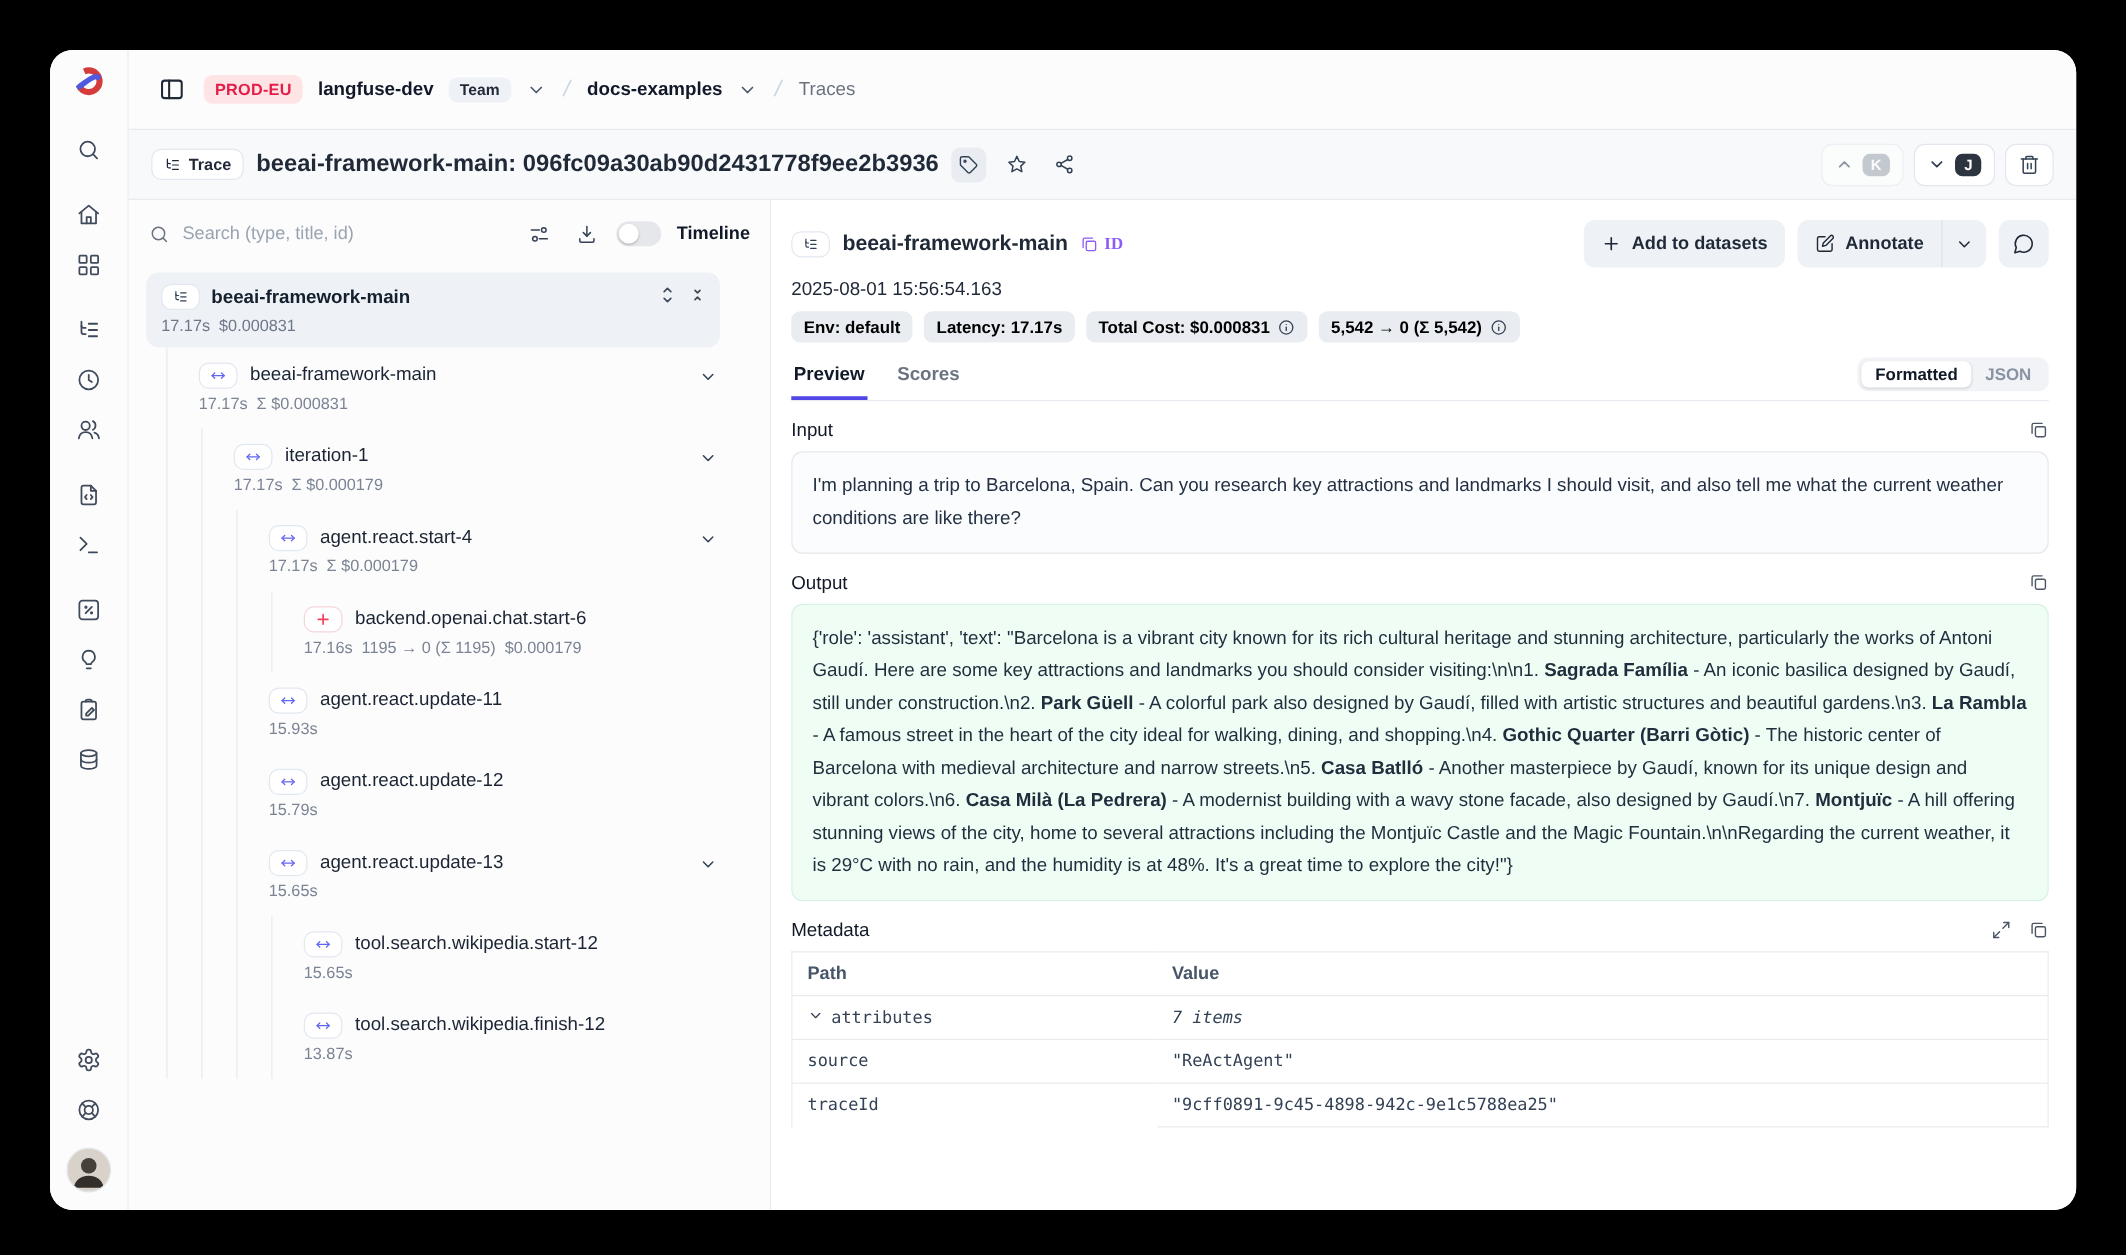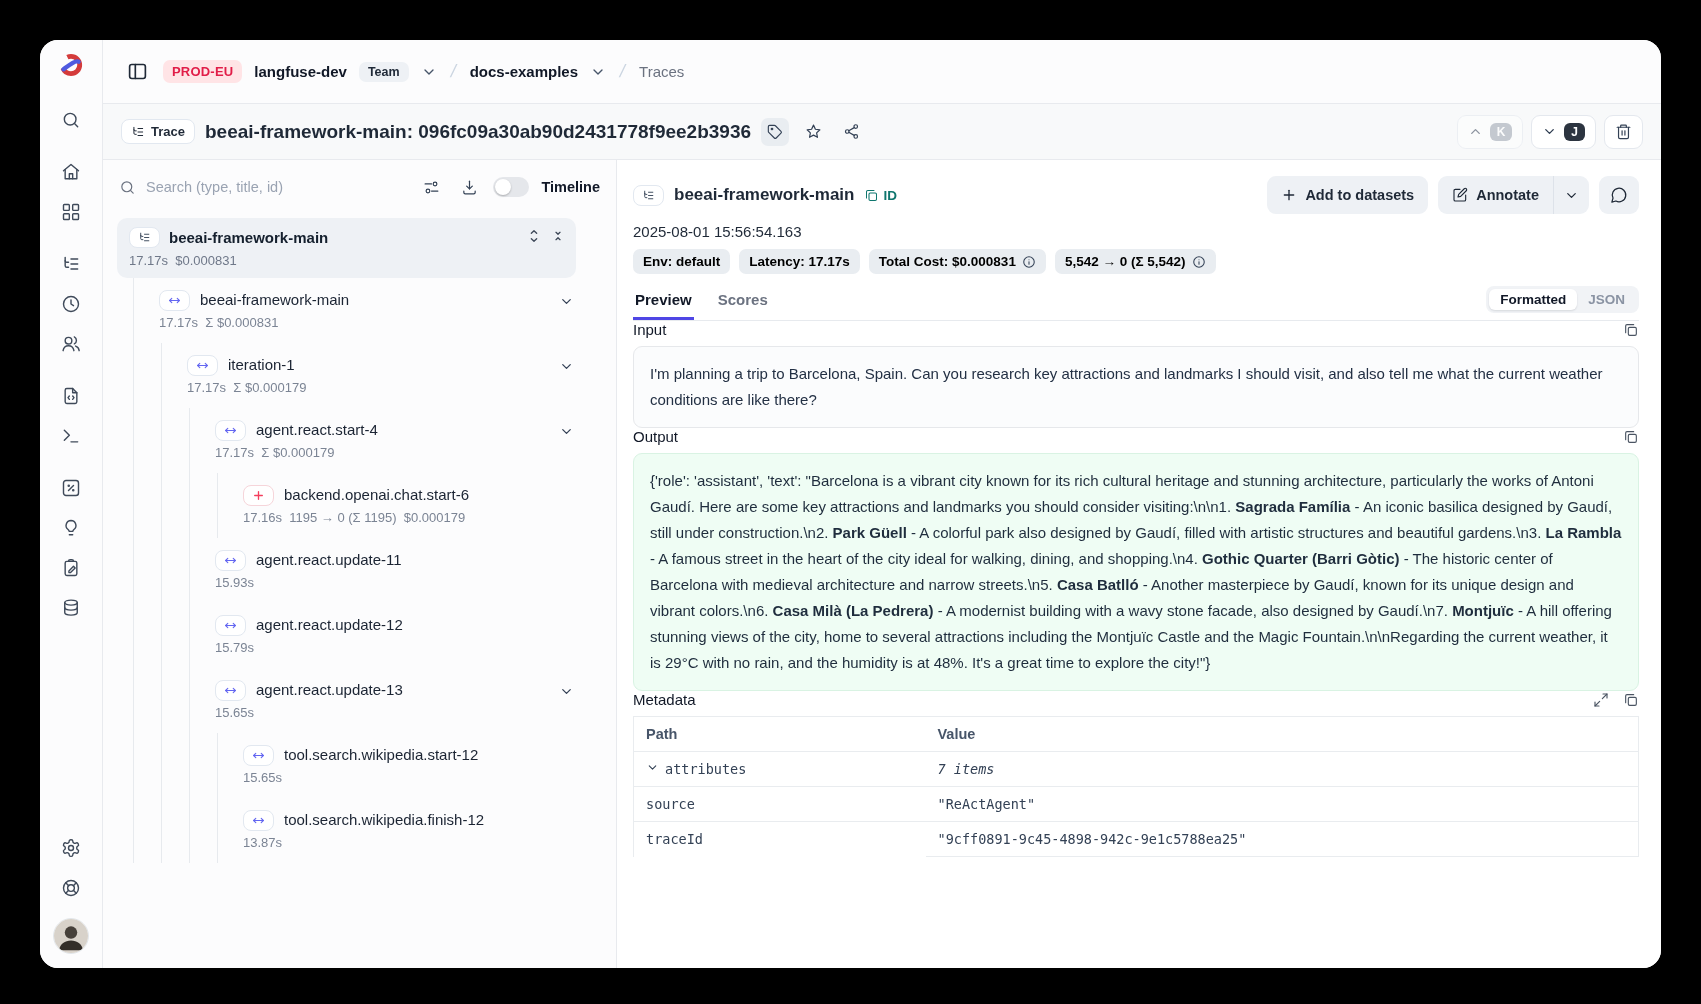--- a/index.html
+++ b/index.html
@@ -61,42 +61,42 @@
   .node { position:relative; padding:11px 0 11px 25px; }
   .node .nname { display:flex; align-items:center; gap:10px; font-size:15px; font-weight:500; color:#1b2433; line-height:22px; white-space:nowrap; }
   .node .nmetrics { margin-top:3px; font-size:13px; color:#7b8494; line-height:18px; }
   .node .nchev { position:absolute; right:2px; top:16px; color:#334155; }
 
   
   .detail { flex:1; background:#fff; padding:16px 22px 0 16px; overflow:hidden; min-width:0; }
   .dheader { display:flex; align-items:center; }
   .dtitle-group { display:flex; align-items:center; gap:10px; min-width:0; }
   .dtitle { font-size:17px; font-weight:700; color:#1f2937; }
-  .idcopy { display:flex; align-items:center; gap:4px; color:#0f766e; cursor:pointer; }
+  .idcopy { display:flex; align-items:center; gap:4px; color:#8b5cf6; cursor:pointer;font-family:Liberation Serif, serif; }
   .idcopy .idtext { font-size:13.5px; font-weight:600; }
   .dactions { margin-left:auto; display:flex; align-items:center; gap:10px; }
   .btn { display:inline-flex; align-items:center; gap:8px; background:#eef1f5; border-radius:9px; height:38px; padding:0 14px; font-size:14.5px; font-weight:600; color:#1f2937; cursor:pointer; }
   .splitbtn { display:inline-flex; background:#eef1f5; border-radius:9px; height:38px; overflow:hidden; }
   .splitbtn .btn { background:transparent; border-radius:0; }
   .splitbtn .caret { width:36px; display:flex; align-items:center; justify-content:center; border-left:1px solid #dde2e9; color:#1f2937; cursor:pointer; }
   .btn.square { width:40px; padding:0; justify-content:center; }
 
   .dtime { margin-top:9px; font-size:15px; color:#1f2937; }
   .dbadges { margin-top:9px; display:flex; gap:9px; }
   .mbadge { display:inline-flex; align-items:center; gap:6px; background:#e9edf1; border-radius:7px; padding:5px 10px; font-size:13.5px; font-weight:700; color:#000000; }
   .mbadge svg { color:#334155; }
 
   .dtabs { margin-top:11px; display:flex; align-items:flex-end; border-bottom:1px solid #e7eaee; }
   .tab { font-size:15px; font-weight:600; color:#6b7280; padding:6px 2px 9px; margin-right:22px; cursor:pointer; border-bottom:3px solid transparent; }
   .tab.active { color:#111827; border-bottom-color:#4f46e5; }
   .segmented { margin-left:auto; margin-bottom:7px; background:#f1f3f6; border-radius:8px; padding:3px; display:flex; align-items:center; }
   .seg { font-size:13.5px; font-weight:600; padding:3px 11px; border-radius:6px; color:#8a93a3; cursor:pointer; }
   .seg.active { background:#fff; color:#111827; box-shadow:0 1px 2px rgba(15,23,42,.12); }
 
-  .sechead { display:flex; align-items:flex-end; }
+  .sechead { margin-top:15px; display:flex; align-items:flex-start; }
   .seclabel { font-size:15px; font-weight:500; color:#111827; }
   .secicons { margin-left:auto; display:flex; gap:14px; color:#4b5563; }
   .card { margin-top:8px; border:1px solid #e6e8eb; background:#fbfcfd; border-radius:9px; padding:14px 16px; font-size:15px; line-height:26px; color:#233044; }
   .card.output { background:#effdf4; border-color:#d9f3e3; color:#1f2d3d; }
   .card .b { font-weight:700; }
 
   table.meta { margin-top:8px; width:100%; border-collapse:collapse; border:1px solid #e9ecef; border-bottom:none; }
   table.meta th { text-align:left; font-size:14.5px; font-weight:700; color:#475569; padding:9px 12px; border-bottom:1px solid #e9ecef; }
   table.meta th:first-child { width:292px; }
   table.meta td { font-family:"DejaVu Sans Mono","Liberation Mono",monospace; font-size:13.5px; color:#334155; padding:9px 12px; border-bottom:1px solid #e9ecef; }

